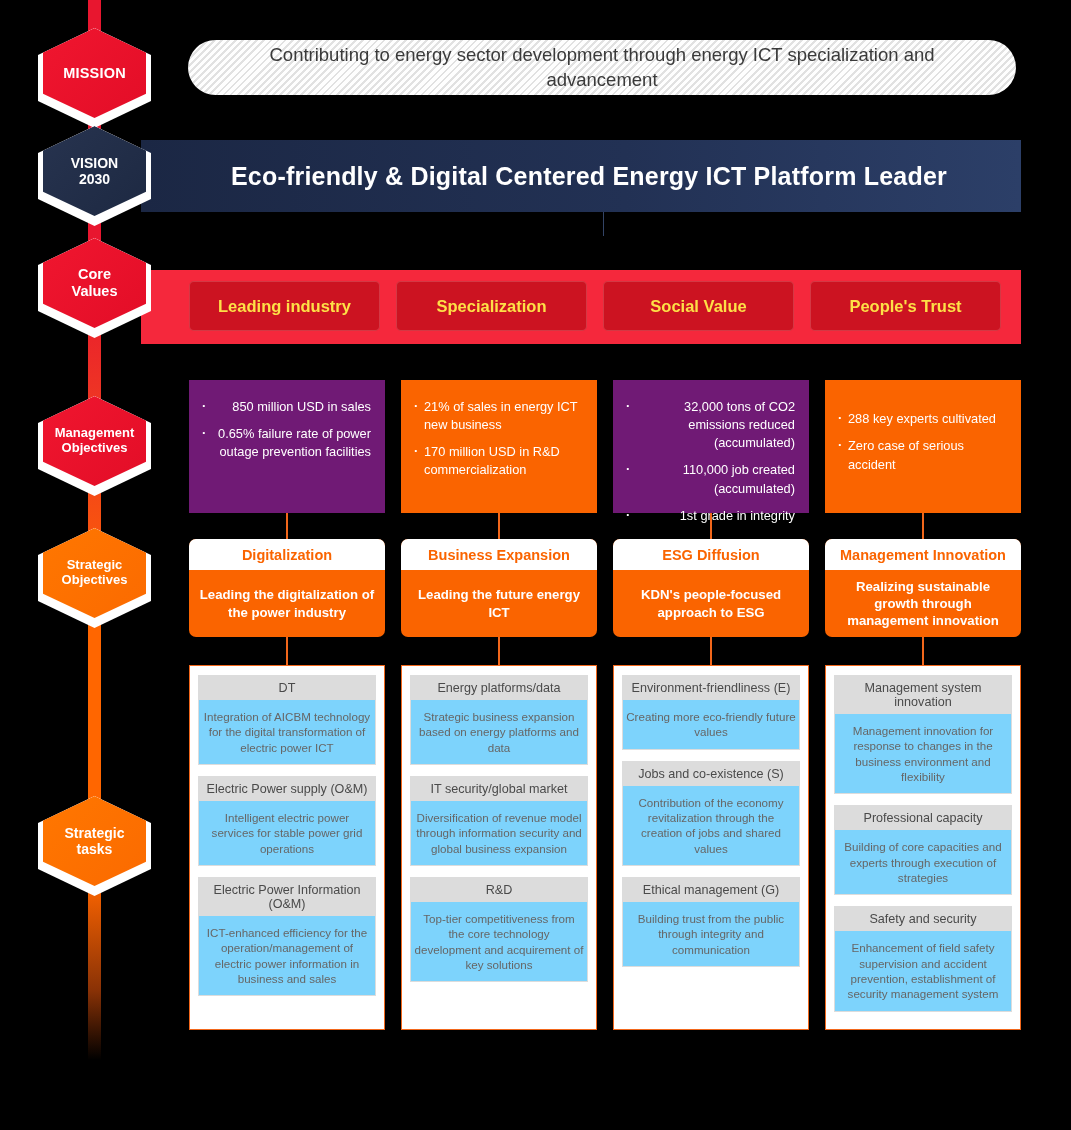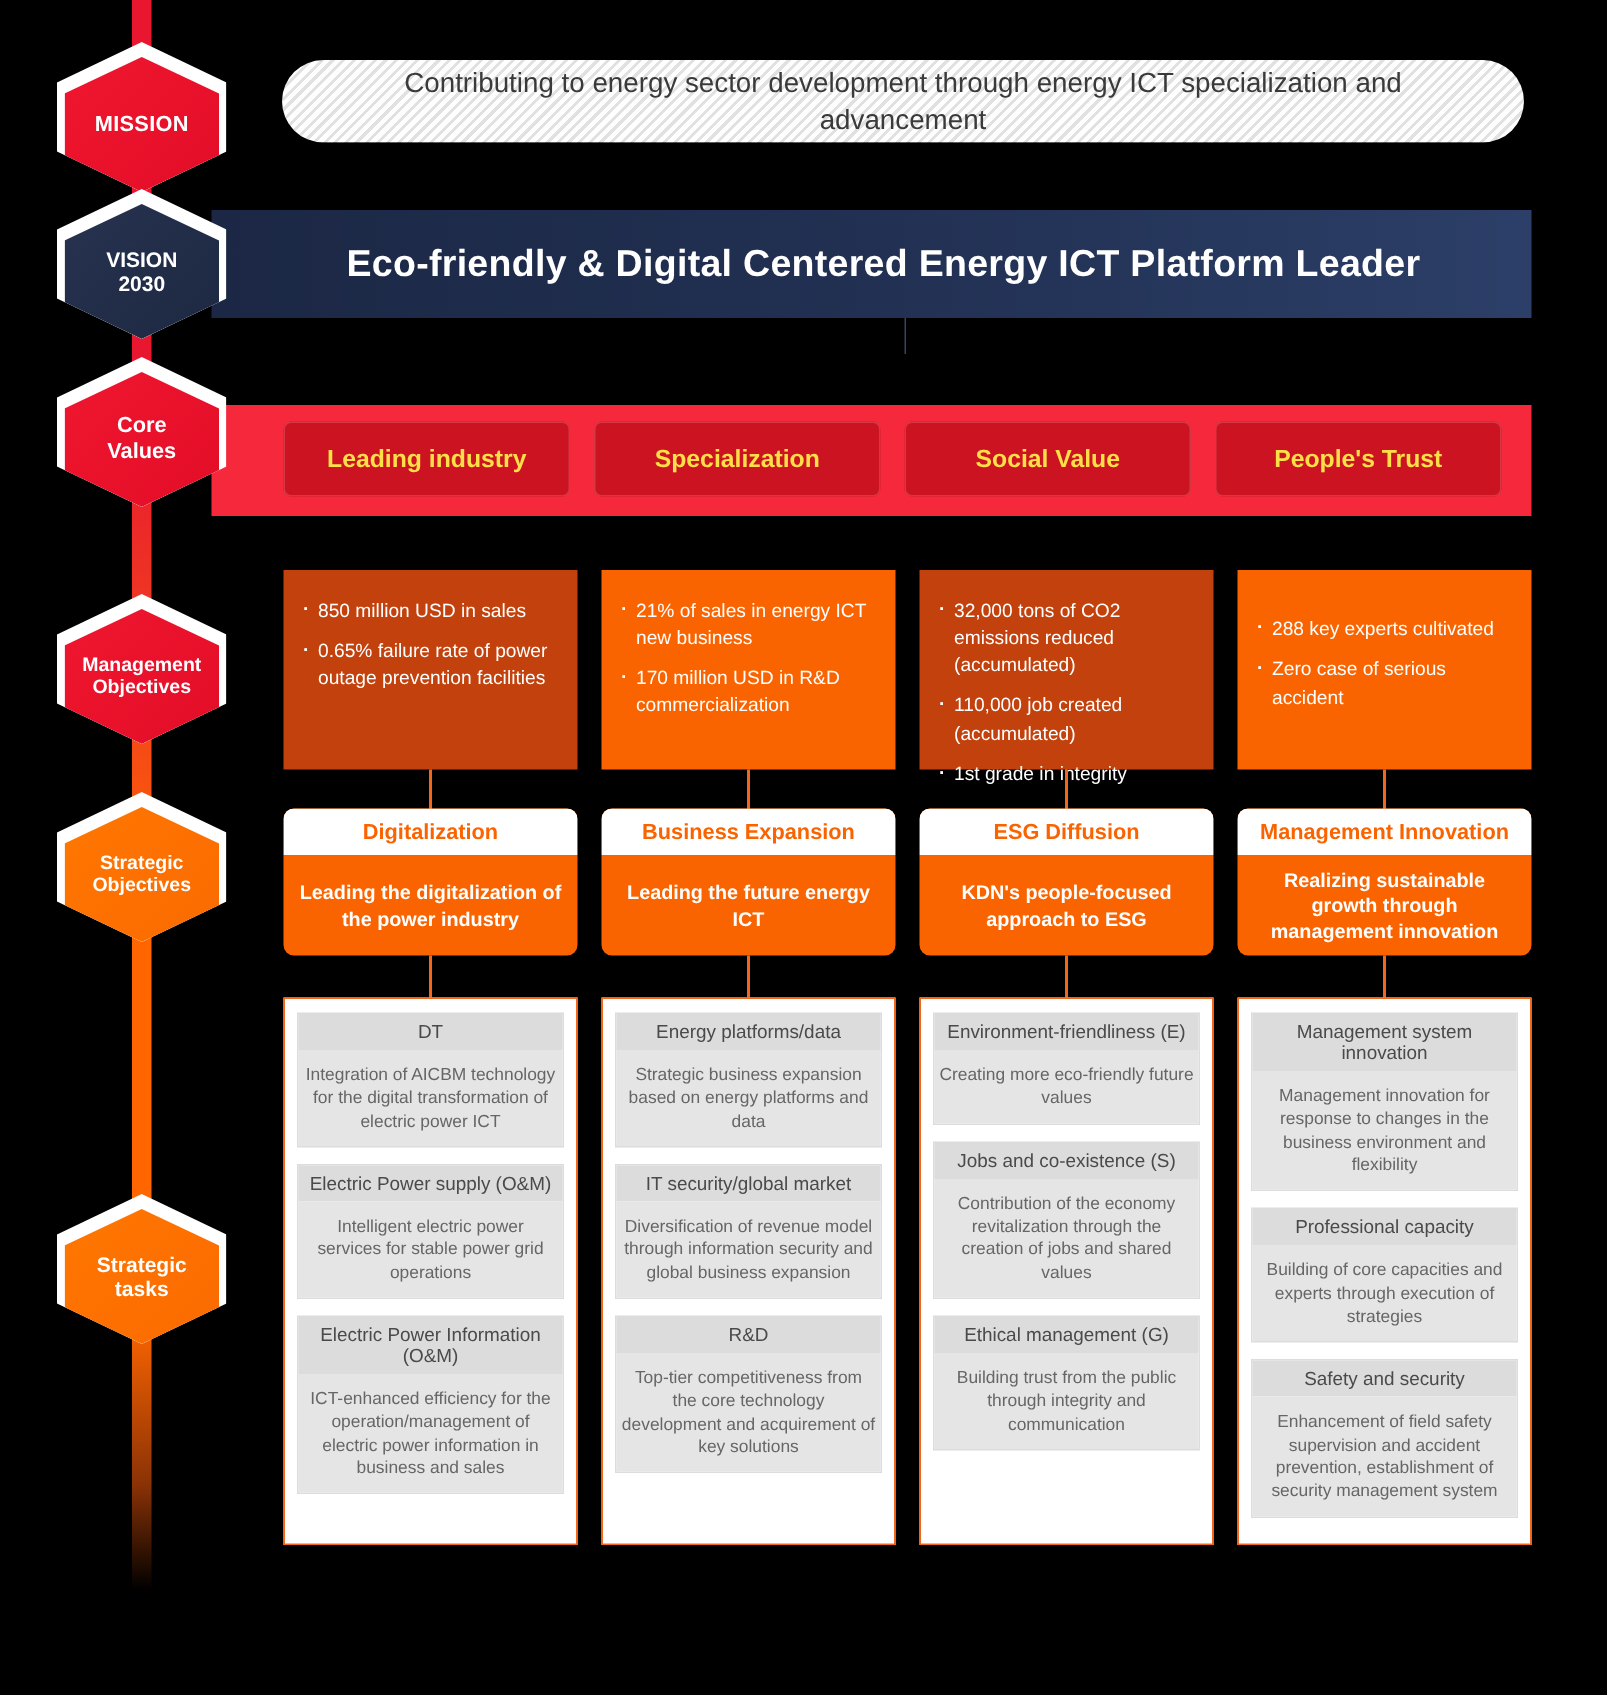--- a/index.html
+++ b/index.html
@@ -30,21 +30,21 @@
   
   .hex {
     position: absolute;
     left: 38px;
     width: 113px;
     height: 100px;
     -webkit-clip-path: polygon(50% 0%, 100% 27%, 100% 73%, 50% 100%, 0% 73%, 0% 27%);
     clip-path: polygon(50% 0%, 100% 27%, 100% 73%, 50% 100%, 0% 73%, 0% 27%);
     background: #ffffff;
     display: flex;
-    align-items: flex-end;
+    align-items: flex-start;
     justify-content: center;
     z-index: 5;
   }
   .hex-inner {
     width: 103px;
     height: 90px;
     -webkit-clip-path: polygon(50% 0%, 100% 27%, 100% 73%, 50% 100%, 0% 73%, 0% 27%);
     clip-path: polygon(50% 0%, 100% 27%, 100% 73%, 50% 100%, 0% 73%, 0% 27%);
     display: flex;
     align-items: center;
@@ -147,21 +147,21 @@
 
   
   #mgmt-row { top: 380px; }
   .mgmt-box {
     height: 133px;
     padding: 18px 14px 10px 13px;
     color: #ffffff;
     font-size: 12.8px;
     line-height: 1.42;
   }
-  .mgmt-box.red    { background: #c2410c; }
+  .mgmt-box.red    { background: #701a75; text-align: right; }
   .mgmt-box.orange { background: #fa6400; }
   .mgmt-box ul { list-style: none; }
   .mgmt-box li { margin-bottom: 9px; padding-left: 10px; position: relative; }
   .mgmt-box li::before {
     content: "·";
     position: absolute; left: 0; top: -1px;
     font-weight: bold;
   }
   .mgmt-box.center-v { display: flex; align-items: center; padding-top: 10px; }
 
@@ -219,21 +219,21 @@
   }
   .task-head {
     background: #dcdcdc;
     color: #4a4a4a;
     font-size: 12.6px;
     text-align: center;
     padding: 5px 4px;
     line-height: 1.12;
   }
   .task-body {
-    background: #e5e5e5;
+    background: #7dd3fc;
     color: #666666;
     font-size: 11.6px;
     text-align: center;
     line-height: 1.32;
     padding: 9px 3px;
     flex: 1;
     display: flex; align-items: center; justify-content: center;
   }
 </style>
 </head>

